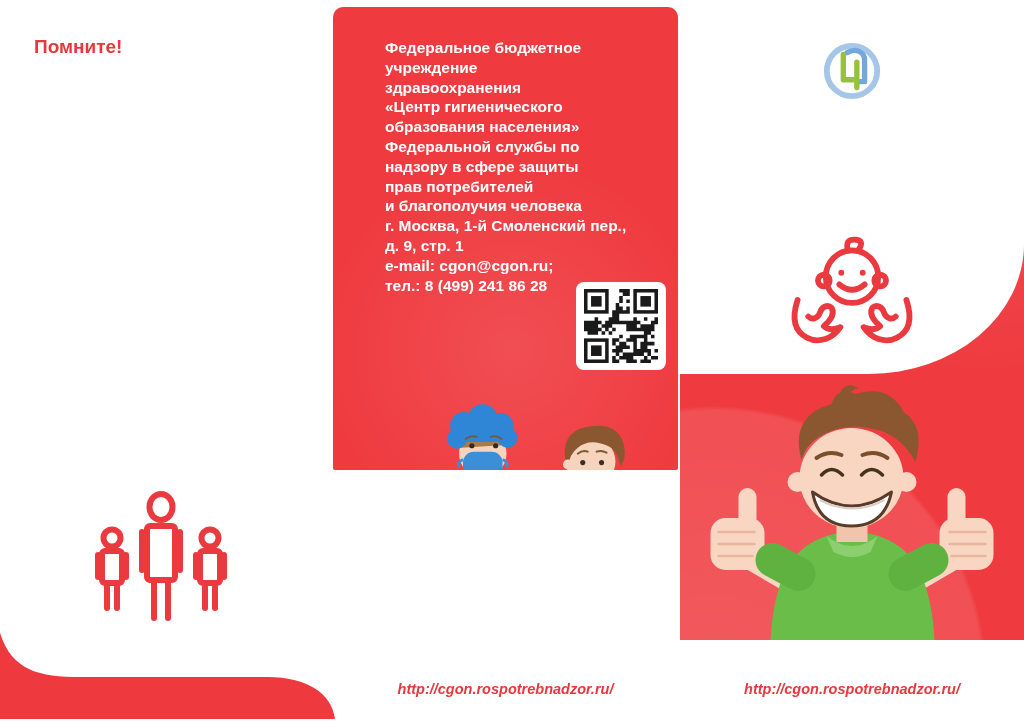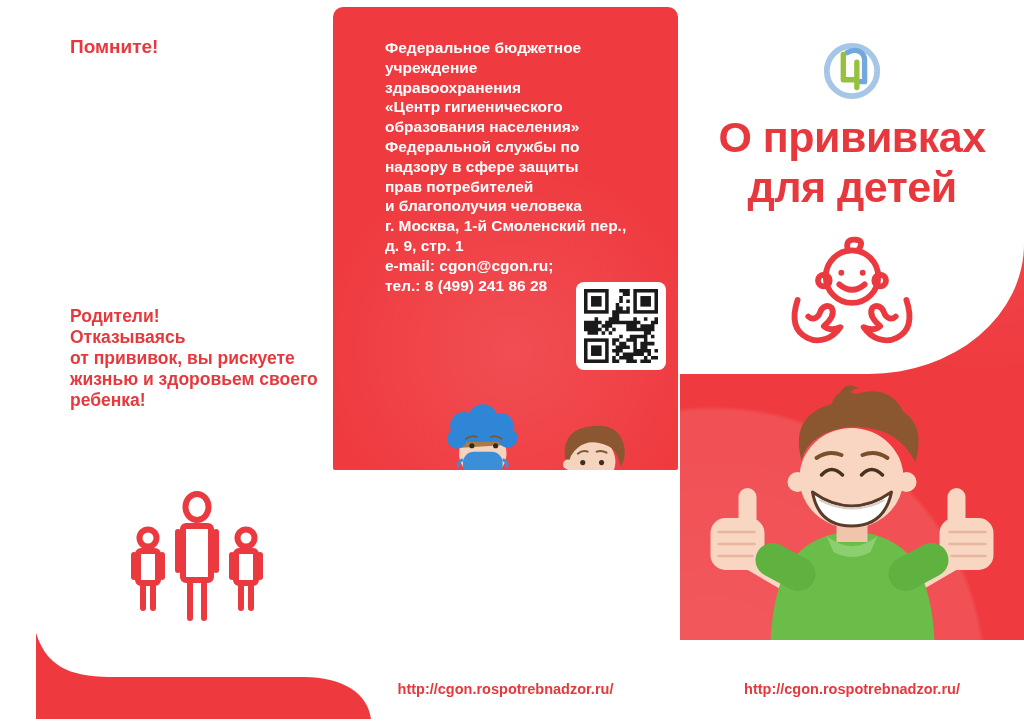--- a/index.html
+++ b/index.html
@@ -1,21 +1,21 @@
 <!DOCTYPE html>
 <html lang="ru"><head>
 <meta charset="utf-8">
 <style>
   html,body{margin:0;padding:0;background:#ffffff;}
   .page{position:relative;width:1024px;height:723px;background:#ffffff;overflow:hidden;
         font-family:"Liberation Sans","DejaVu Sans",sans-serif;}
   .pre{white-space:pre-line;margin:0;}
 
   
-  .panel-left{position:absolute;left:0;top:0;width:333px;height:723px;margin-left:36px;}
+  .panel-left{position:absolute;left:0;top:0;width:333px;height:723px;}
   .lp-heading{position:absolute;left:34px;top:36px;font-size:19px;font-weight:bold;color:#e6383d;}
   .lp-para1{position:absolute;left:34px;top:76px;width:292px;font-size:18px;line-height:24px;color:#55565a;}
   .lp-para2{position:absolute;left:34px;top:172px;width:292px;font-size:18px;line-height:24px;color:#55565a;}
   .lp-warning{position:absolute;left:34px;top:306px;width:292px;font-size:17.5px;line-height:21px;
               font-weight:bold;color:#e6383d;}
   .family-icon{position:absolute;left:90px;top:490px;}
   .swoosh{position:absolute;left:0;bottom:0;}
 
   
   .panel-mid{position:absolute;left:333px;top:7px;width:345px;height:463px;
@@ -35,36 +35,31 @@
                overflow:hidden;}
   .boy-scene{position:absolute;left:0;top:378px;}
   .white-card{position:absolute;left:0;top:0;width:344px;height:374px;background:#ffffff;
               border-bottom-right-radius:155px 130px;}
   .logo{position:absolute;left:141px;top:40px;}
   .rp-title{position:absolute;left:0;top:112px;width:344px;text-align:center;
             font-size:43px;line-height:50px;font-weight:bold;color:#e6383d;letter-spacing:-0.5px;}
   .baby-icon{position:absolute;left:104px;top:236px;}
 
   
-  .url{position:absolute;top:681px;font-size:14.5px;font-weight:bold;color:#e6383d;text-align:center;}
+  .url{position:absolute;top:681px;font-size:14.5px;font-weight:bold;color:#e6383d;text-align:center;font-style:italic;}
   .url-mid{left:333px;width:345px;}
   .url-right{left:680px;width:344px;}
 </style>
 </head>
 <body>
 
 <div class="page">
 
   <div class="panel-left">
     <div class="lp-heading pre">Помните!</div>
-    <p class="lp-warning pre">Родители!
-Отказываясь
-от прививок, вы рискуете
-жизнью и здоровьем своего
-ребенка!</p>
 
     <span class="family-icon">
       <svg width="142" height="138" viewBox="0 0 142 138" fill="none" stroke="#ea3a3f" stroke-width="6" stroke-linecap="round" stroke-linejoin="round">
 
         <ellipse cx="71" cy="17" rx="11.5" ry="13"></ellipse>
         <rect x="57" y="36" width="28" height="54" rx="3"></rect>
         <path d="M52,42 v38"></path>
           <path d="M90,42 v38"></path>
         <path d="M64,94 v34"></path>
           <path d="M78,94 v34"></path>
@@ -234,22 +229,20 @@
     </span>
 
     <div class="white-card">
       <span class="logo">
         <svg width="62" height="62" viewBox="0 0 64 64">
           <circle cx="32" cy="32" r="26" fill="#ffffff" stroke="#a6c6e8" stroke-width="6"></circle>
           <path d="M27,13 C36,8 45,12 45,21 V43 H40" stroke="#74a7dc" stroke-width="5.5" fill="none" stroke-linecap="round" stroke-linejoin="round"></path>
           <path d="M23,15 V41 H37 M37,23 V41 M37,41 V49" stroke="#96c13c" stroke-width="5.5" fill="none" stroke-linecap="round" stroke-linejoin="round"></path>
         </svg>
       </span>
-      <div class="rp-title pre">О прививках
-для детей</div>
       <span class="baby-icon">
         <svg width="136" height="126" viewBox="0 0 140 126" fill="none" stroke="#ea3a3f" stroke-width="6" stroke-linecap="round" stroke-linejoin="round">
           <circle cx="70" cy="40" r="27"></circle>
           <circle cx="41" cy="44" r="6"></circle>
             <circle cx="99" cy="44" r="6"></circle>
           <path d="M66,13 q-4,-12 8,-11 q9,1 3,10"></path>
           <circle cx="59" cy="36" r="3" fill="#ea3a3f" stroke="none"></circle>
           <circle cx="81" cy="36" r="3" fill="#ea3a3f" stroke="none"></circle>
           <path d="M57,48 q13,11 26,0"></path>
           <path d="M14,64 C8,82 10,96 24,103 C36,109 50,104 58,92 C52,95 45,95 41,91 C49,84 52,77 49,72 C45,68 39,71 37,77 C35,83 29,85 25,81"></path>

